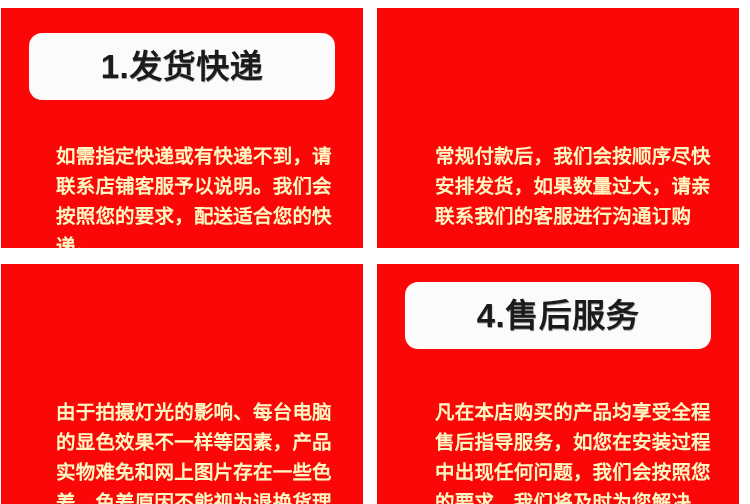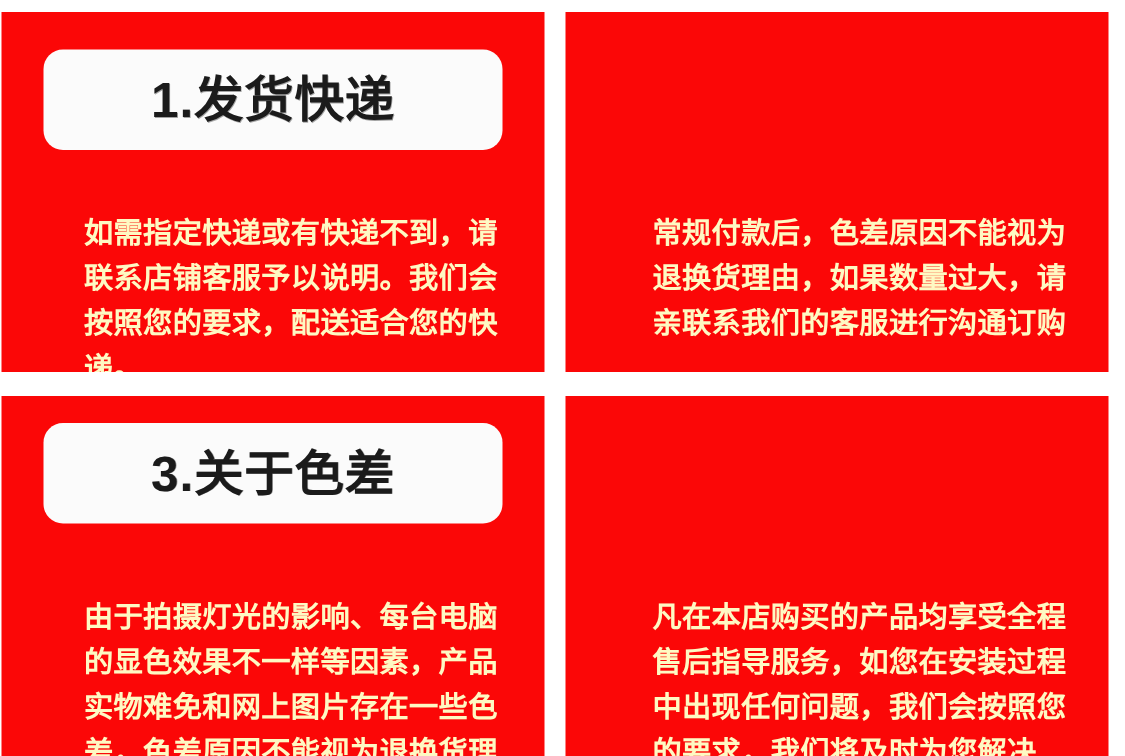--- a/index.html
+++ b/index.html
@@ -100,27 +100,27 @@
 <div class="notice-board">
 
   <section class="panel row-top">
     <div class="panel-head">
       <h2 class="panel-title">1.发货快递</h2>
     </div>
     <p class="panel-body">如需指定快递或有快递不到，请联系店铺客服予以说明。我们会按照您的要求，配送适合您的快递。</p>
   </section>
 
   <section class="panel row-top">
-    <p class="panel-body indent-sm">常规付款后，色差原因不能视为退换货理由，如果数量过大，请亲联系我们的客服进行沟通订购</p>
+    <p class="panel-body indent-sm">常规付款后，我们会按顺序尽快安排发货，如果数量过大，请亲联系我们的客服进行沟通订购</p>
+  </section>
+
+  <section class="panel row-bottom">
+    <p class="panel-body">由于拍摄灯光的影响、每台电脑的显色效果不一样等因素，产品实物难免和网上图片存在一些色差，色差原因不能视为退换货理由</p>
   </section>
 
   <section class="panel row-bottom">
     <div class="panel-head">
-      <h2 class="panel-title">3.关于色差</h2>
+      <h2 class="panel-title">4.售后服务</h2>
     </div>
-    <p class="panel-body">由于拍摄灯光的影响、每台电脑的显色效果不一样等因素，产品实物难免和网上图片存在一些色差，色差原因不能视为退换货理由</p>
-  </section>
-
-  <section class="panel row-bottom">
     <p class="panel-body indent-sm">凡在本店购买的产品均享受全程售后指导服务，如您在安装过程中出现任何问题，我们会按照您的要求，我们将及时为您解决</p>
   </section>
 
 </div>
 
 </body></html>

